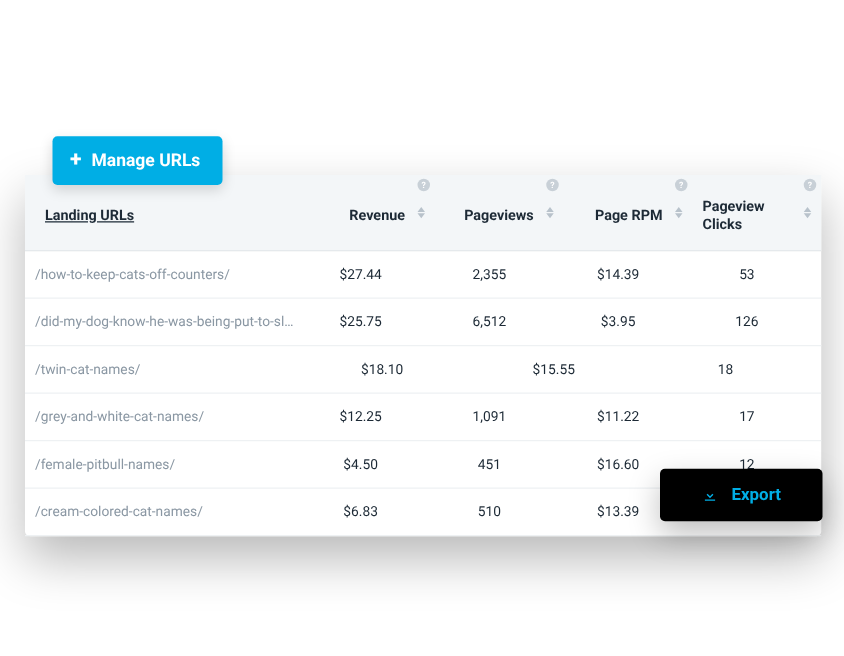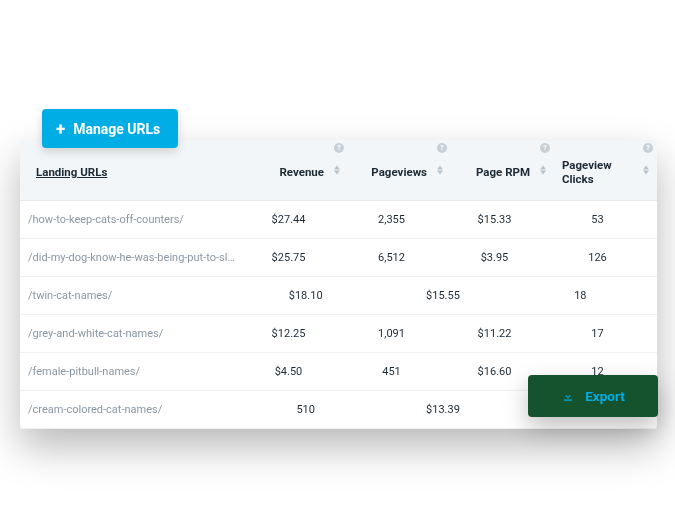--- a/index.html
+++ b/index.html
@@ -107,21 +107,21 @@
     flex: 1;
     text-align: center;
     padding-right: 24px;
     color: #1d2a36;
   }
   .export-btn {
     position: absolute;
     left: 528px;
     top: 375px;
     width: 130px;
-    background: #14532d;
+    background: #000000;
     border-radius: 4px;
     box-shadow: 0 10px 25px rgba(0,0,0,0.25);
     padding: 13px 0;
     display: flex;
     align-items: center;
     justify-content: center;
     gap: 10px;
     cursor: pointer;
     z-index: 20;
     color: #00aee5;
@@ -181,21 +181,21 @@
           <span class="arrow dn"></span>
         </span>
     </div>
   </div>
 
   <div class="tbody">
     <div class="tr">
       <div class="td url">/how-to-keep-cats-off-counters/</div>
       <div class="td num">$27.44</div>
       <div class="td num">2,355</div>
-      <div class="td num">$15.33</div>
+      <div class="td num">$14.39</div>
       <div class="td num">53</div>
     </div>
     <div class="tr">
       <div class="td url">/did-my-dog-know-he-was-being-put-to-sleep/</div>
       <div class="td num">$25.75</div>
       <div class="td num">6,512</div>
       <div class="td num">$3.95</div>
       <div class="td num">126</div>
     </div>
     <div class="tr">
@@ -213,20 +213,21 @@
     </div>
     <div class="tr">
       <div class="td url">/female-pitbull-names/</div>
       <div class="td num">$4.50</div>
       <div class="td num">451</div>
       <div class="td num">$16.60</div>
       <div class="td num">12</div>
     </div>
     <div class="tr">
       <div class="td url">/cream-colored-cat-names/</div>
+      <div class="td num">$6.83</div>
       <div class="td num">510</div>
       <div class="td num">$13.39</div>
       <div class="td num">5</div>
     </div>
   </div>
 </div>
 
 <div class="export-btn">
   <span class="dl-icon">
     <svg width="14" height="14" viewBox="0 0 24 24" fill="#00aee5">

